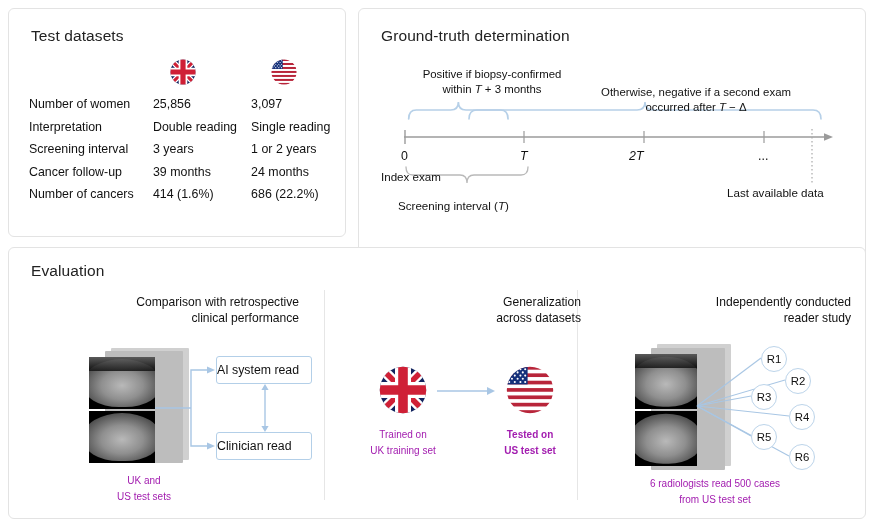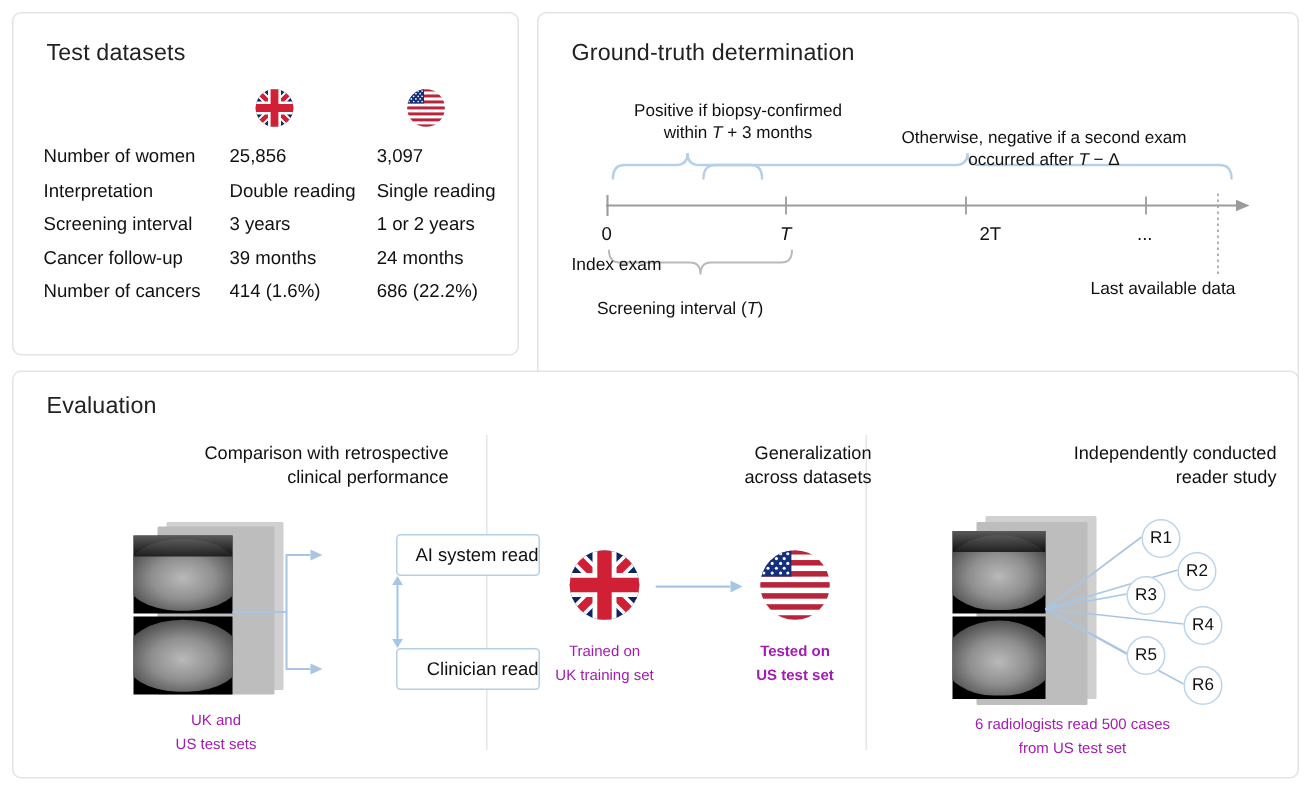--- a/index.html
+++ b/index.html
@@ -75,21 +75,21 @@
   .ev-caption{
     position:absolute;font-size:10px;color:#a21caf;line-height:15.5px;
     text-align:center;width:260px;
   }
   .vdiv{position:absolute;width:1px;background:#e6e6e6;}
 
   .bluebox{
     position:absolute;box-sizing:border-box;
     border:1px solid #b3cfe8;border-radius:3px;background:#fff;
     font-size:12.3px;color:#111;
-    display:flex;align-items:center;justify-content:flex-end;margin-left:48px;
+    display:flex;align-items:center;justify-content:flex-start;
   }
 
   
   .mammo-stack{position:absolute;}
   .mm-card{position:absolute;background:#c9c9c9;border-radius:1px;}
   .mm-img{position:absolute;overflow:hidden;background:#000;}
   .mm-img .breast{
     position:absolute;left:50%;top:50%;
     transform:translate(-50%,-50%);
     width:118%;height:92%;
@@ -235,21 +235,21 @@
     <span>within <em class="it">T</em> + 3 months</span>
   </div>
 
   <div class="tl-label" style="left:208px;top:76px;width:258px;">
     <span>Otherwise, negative if a second exam</span><br>
     <span>occurred after <em class="it">T</em> − Δ</span>
   </div>
 
   <div class="tl-axlabel" style="left:42px;top:140px;">0</div>
   <div class="tl-axlabel" style="left:161px;top:140px;font-style:italic;">T</div>
-  <div class="tl-axlabel" style="left:294px;top:140px;">2T</div>
+  <div class="tl-axlabel" style="left:270px;top:140px;font-style:italic;">2T</div>
   <div class="tl-axlabel" style="left:399px;top:140px;">...</div>
 
   <div class="tl-sub" style="left:22px;top:161px;">Index exam</div>
 
   <div class="tl-sub" style="left:368px;top:177px;">Last available data</div>
 
   <div class="tl-sub" style="left:39px;top:190px;">Screening interval (<em class="it">T</em>)</div>
 </div>
 
 <div class="panel" id="panel-evaluation">

